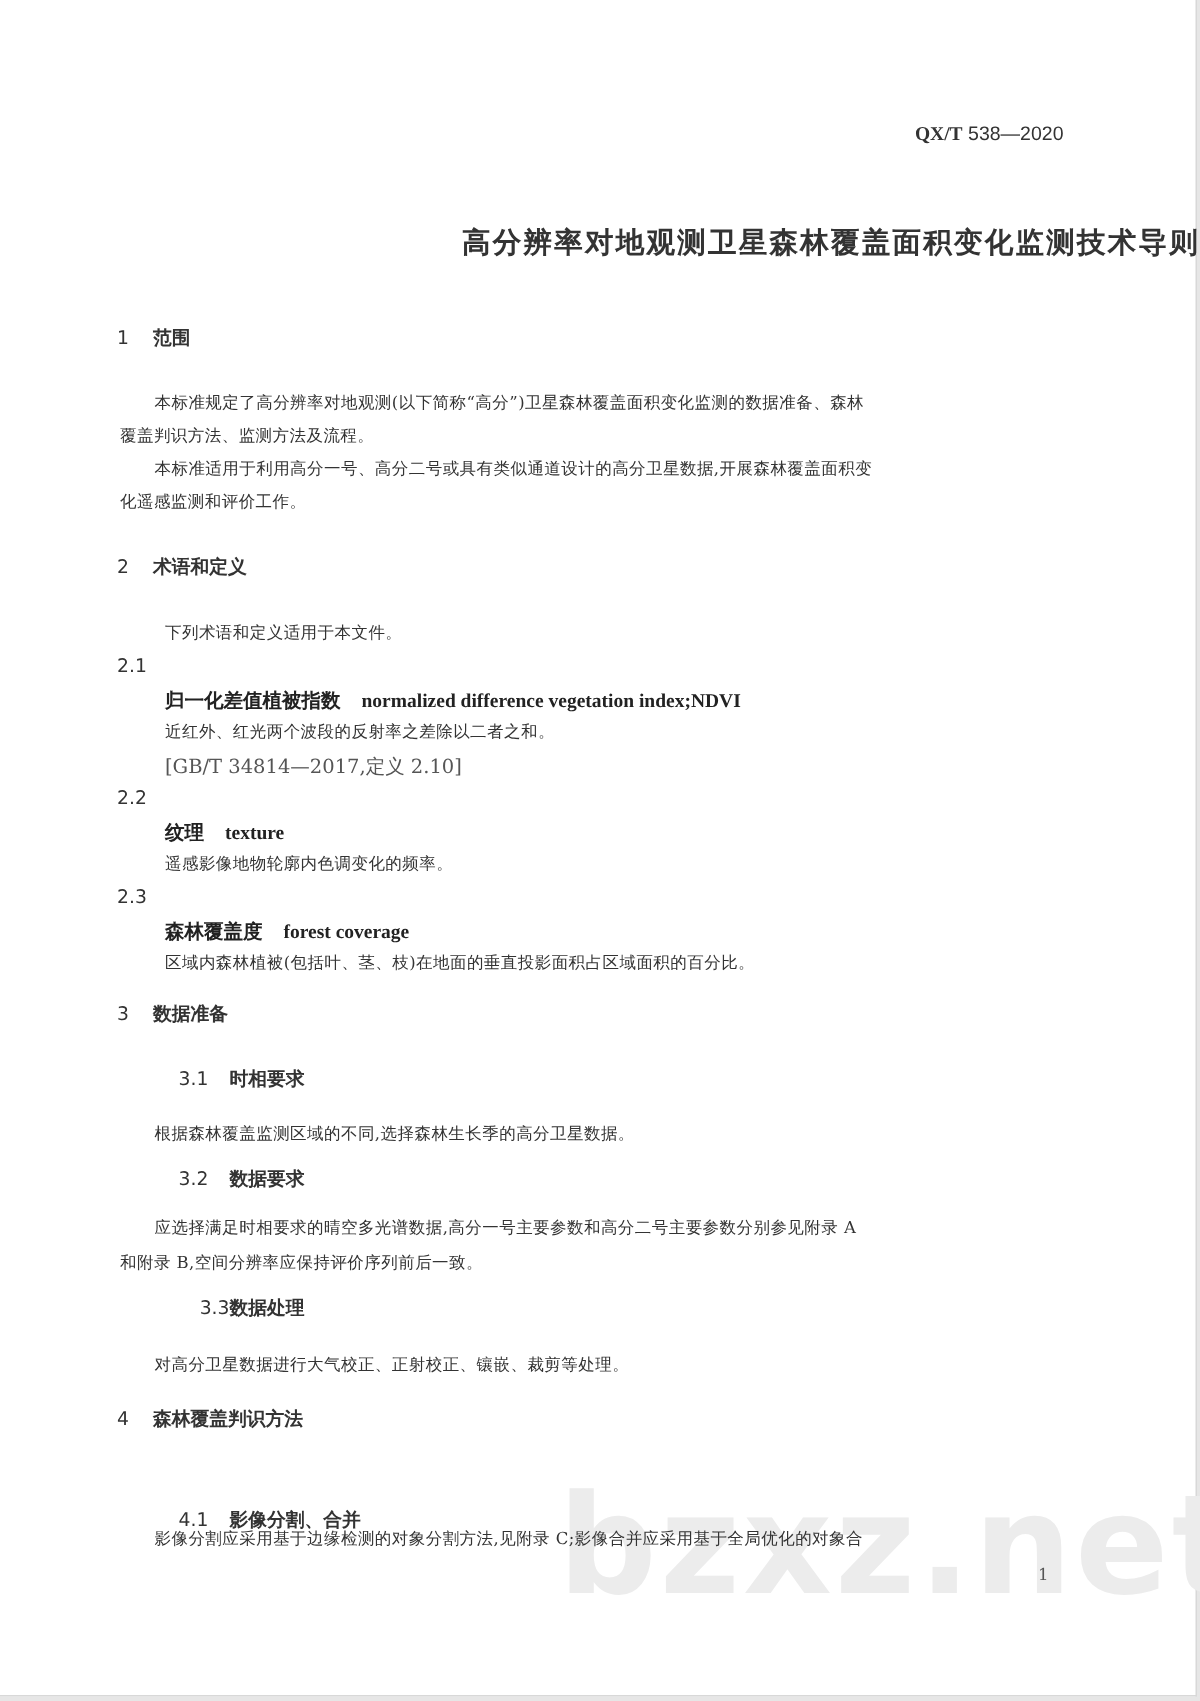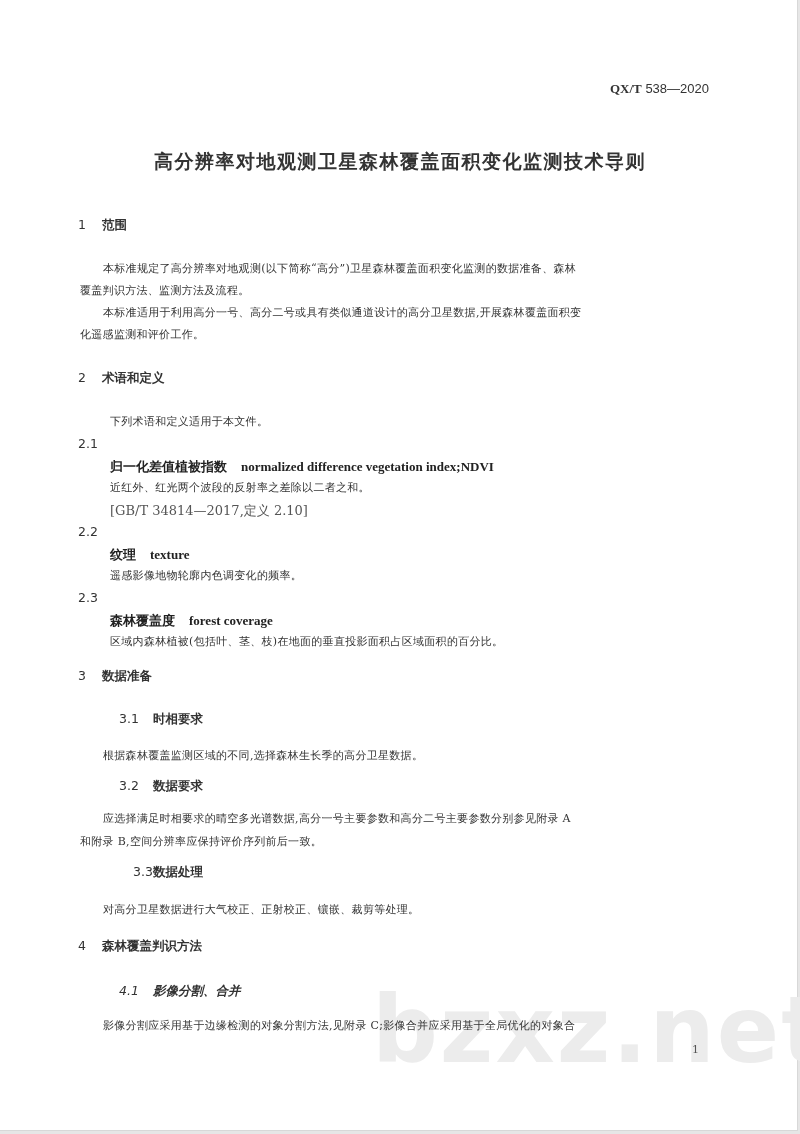--- a/index.html
+++ b/index.html
@@ -18,21 +18,21 @@
     }
     .std-code {
       position: absolute; right: 88px; top: 81px;
       font-size: 13px; color: #333;
       font-family: "Liberation Sans", sans-serif;
       margin-left: 24px;
     }
     .std-code b { font-family: "Liberation Serif", serif; font-weight: bold; }
     .doc-title {
       position: absolute; left: 0; width: 800px; top: 149px;
-      text-align: center; font-size: 19px; letter-spacing: 1.5px;
+      text-align: right; font-size: 19px; letter-spacing: 1.5px;
       font-family: "DejaVu Sans", sans-serif; font-weight: bold; color: #333;
     }
     .abs { position: absolute; white-space: nowrap; }
     .h1 { font-family: "DejaVu Sans", sans-serif; font-size: 12.5px; font-weight: bold; color: #333; }
     .h1 .num { font-weight: normal; display: inline-block; width: 24px; }
     .h2 { font-family: "DejaVu Sans", sans-serif; font-size: 12.5px; font-weight: bold; color: #333; }
     .h2 .num { font-weight: normal; display: inline-block; width: 34px; margin-left: 41px; }
     .term-num { font-family: "DejaVu Sans", sans-serif; font-size: 12.5px; color: #333; }
     .p { font-size: 11px; color: #333; letter-spacing: 0.3px; }
     .term { font-size: 13px; font-weight: bold; color: #222; font-family: "DejaVu Sans", sans-serif; }
@@ -111,20 +111,20 @@
 
     <div class="abs h2" style="left:78px; top:864px;text-align:right;">
       <span class="num">3.3</span><span>数据处理</span>
     </div>
     <div class="abs p" style="left:103px; top:902px;">对高分卫星数据进行大气校正、正射校正、镶嵌、裁剪等处理。</div>
 
     <div class="abs h1" style="left:78px; top:938px;">
       <span class="num">4</span><span>森林覆盖判识方法</span>
     </div>
 
-    <div class="abs h2" style="left:78px; top:983px;font-style:italic;">
+    <div class="abs h2" style="left:78px; top:1005px;">
       <span class="num">4.1</span><span>影像分割、合并</span>
     </div>
     <div class="abs p" style="left:103px; top:1018px;">影像分割应采用基于边缘检测的对象分割方法,见附录 C;影像合并应采用基于全局优化的对象合</div>
 
     <div class="abs page-num" style="left:692px; top:1043px;">1</div>
   </div>
 </div>
 
 </body></html>

